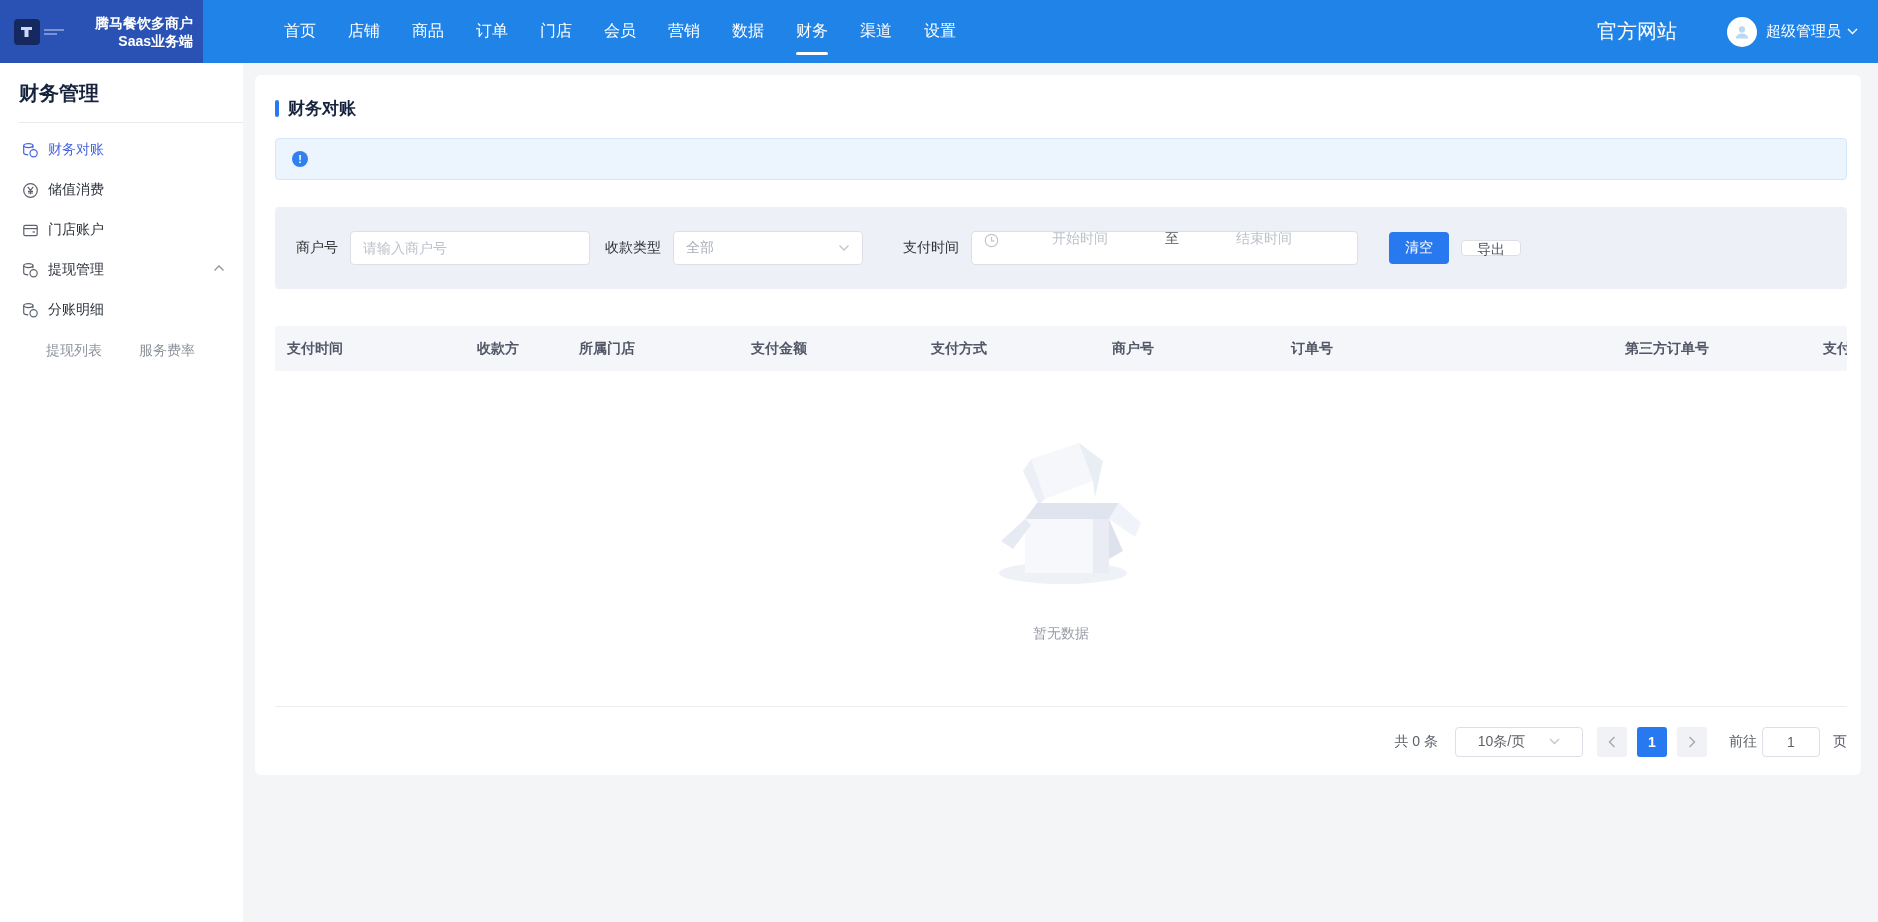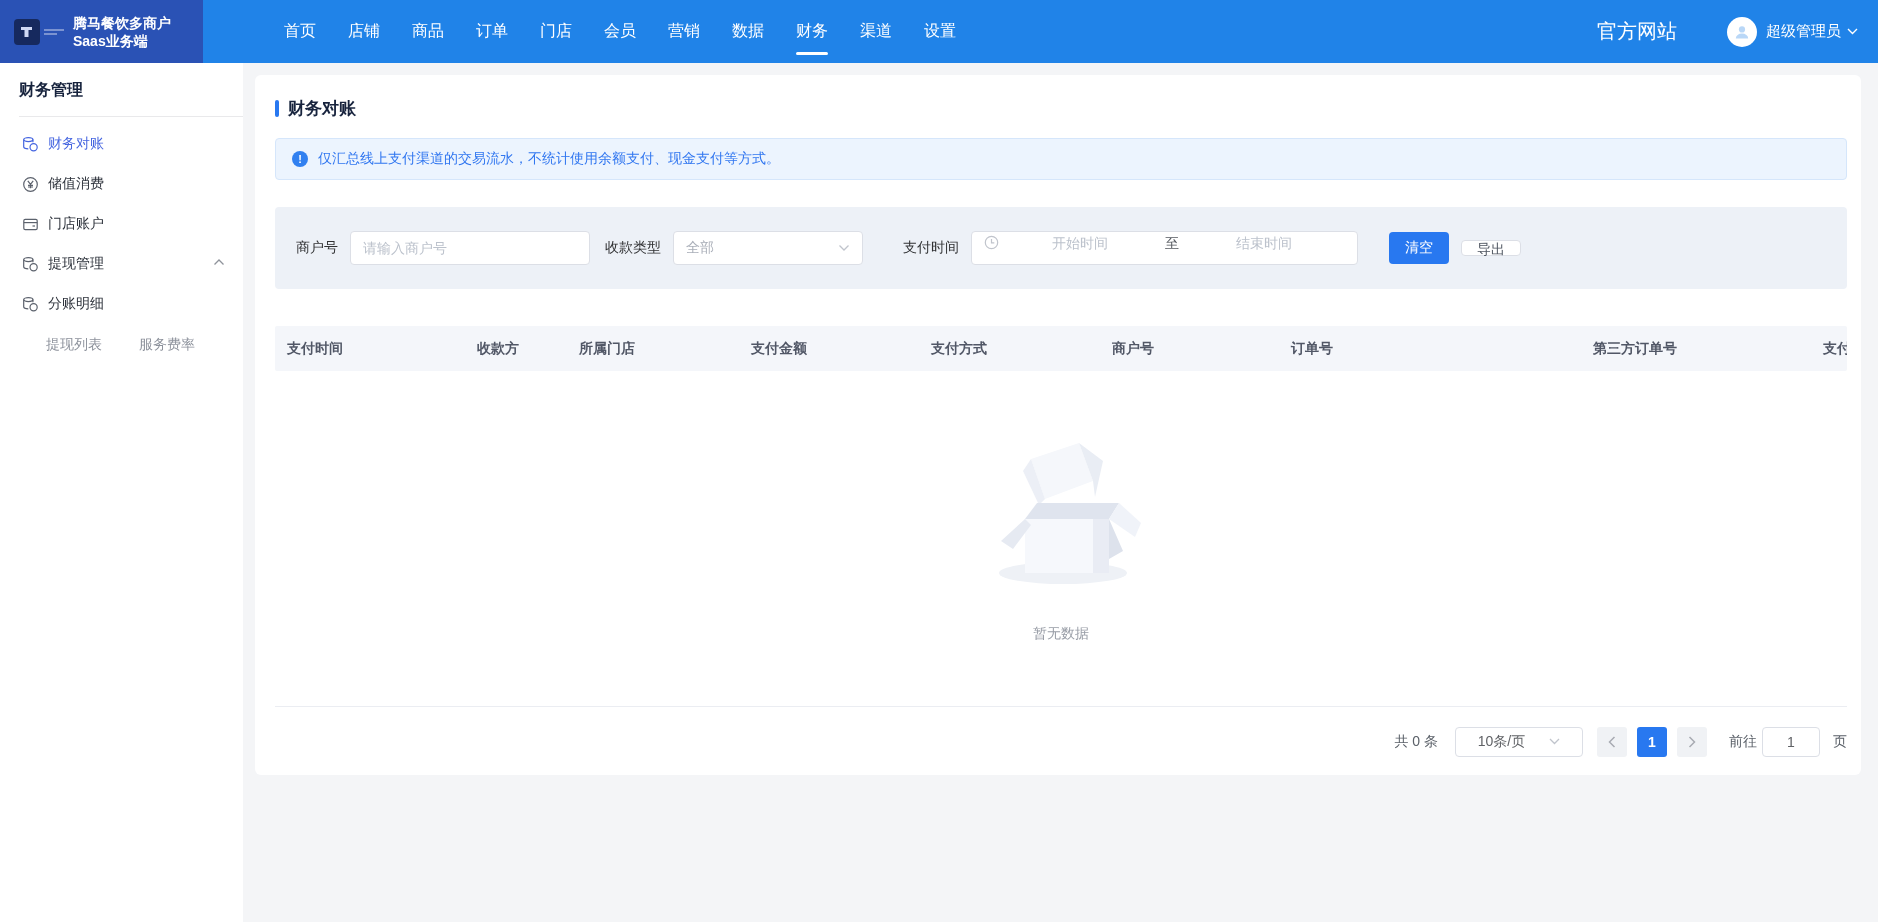--- a/index.html
+++ b/index.html
@@ -9,33 +9,33 @@
     background:#f4f5f7; font-family:"Liberation Sans", sans-serif;
   }
   
   .topbar { position:absolute; top:0; left:0; right:0; height:63px; background:#2083e8; display:flex; align-items:center; z-index:5; }
   .logo-sec { width:203px; height:100%; background:#2a52b5; display:flex; align-items:center; padding:0 10px 0 14px; flex:none; cursor:pointer; }
   .logo-mark { width:26px; height:26px; background:#16295e; border-radius:4px; flex:none; display:flex; align-items:center; justify-content:center; position:relative; }
   .logo-mark svg { display:block; }
   .logo-sub { width:20px; margin-left:4px; flex:none; }
   .logo-sub i { display:block; height:2px; background:rgba(255,255,255,.38); margin:2px 0; }
   .logo-sub i.s { width:13px; }
-  .brand-title { color:#fff; font-size:14px; font-weight:bold; line-height:18px; width:158px; margin-left:9px; }
+  .brand-title { color:#fff; font-size:14px; font-weight:bold; line-height:18px; width:158px; margin-left:9px;text-align:right; }
   .nav { display:flex; gap:32px; margin-left:81px; height:100%; align-items:stretch; }
   .nav-item { color:#fff; font-size:16px; display:flex; align-items:center; position:relative; cursor:pointer; white-space:nowrap; }
   .nav-item.active::after { content:""; position:absolute; left:50%; transform:translateX(-50%); bottom:8px; width:32px; height:3px; background:#fff; border-radius:2px; }
   .topbar-right { margin-left:auto; display:flex; align-items:center; padding-right:20px; }
   .website { color:#fff; font-size:20px; margin-right:50px; cursor:pointer; }
   .avatar { width:30px; height:30px; border-radius:50%; background:#fff; display:flex; align-items:center; justify-content:center; margin-right:9px; flex:none; }
   .user-wrap { display:flex; align-items:center; cursor:pointer; }
   .username { color:#fff; font-size:15px; }
   .chev-dn { margin-left:6px; }
   
   .sidebar { position:absolute; top:63px; left:0; bottom:0; width:243px; background:#fff; z-index:4; }
-  .side-title { font-size:16px; font-weight:bold; color:#17233d; padding:17px 0 15px 19px; }
+  .side-title { font-size:20px; font-weight:bold; color:#17233d; padding:17px 0 15px 19px; }
   .side-divider { height:1px; background:#e9e9eb; margin-left:19px; }
   .menu { padding-top:7px; }
   .menu-item { height:40px; display:flex; align-items:center; padding-left:22px; font-size:14px; color:#2d323b; cursor:pointer; position:relative; }
   .menu-item .mi-icon { width:17px; height:17px; margin-right:9px; color:#5c626d; flex:none; }
   .menu-item.active { color:#4565e0; }
   .menu-item.active .mi-icon { color:#4565e0; }
   .menu-chevron { position:absolute; right:18px; top:14px; color:#8f939b; }
   .submenu-row { height:41px; display:flex; align-items:center; padding-left:46px; }
   .submenu-item { font-size:14px; color:#8d929c; cursor:pointer; margin-right:37px; }
   
@@ -47,21 +47,21 @@
   .alert { margin-top:20px; height:42px; background:#ecf4fe; border:1px solid #d5e6fb; border-radius:4px; display:flex; align-items:center; padding:0 16px; }
   .alert-icon { width:16px; height:16px; border-radius:50%; background:#3180f0; color:#fff; font-size:11px; font-weight:bold; display:flex; align-items:center; justify-content:center; margin-right:10px; flex:none; }
   .alert-text { font-size:14px; color:#3076f0; }
   .filter { margin-top:27px; height:82px; background:#edf1f7; border-radius:4px; display:flex; align-items:center; padding:0 21px; }
   .f-label { font-size:14px; color:#303133; margin-right:12px; white-space:nowrap; }
   .g2 { margin-left:15px; } .g3 { margin-left:40px; }
   .f-input { width:240px; height:34px; background:#fff; border:1px solid #dcdfe6; border-radius:4px; font-size:14px; padding:0 12px; color:#333; font-family:inherit; outline:none; }
   .f-input::placeholder { color:#bcc2cc; }
   .f-select { width:190px; height:34px; background:#fff; border:1px solid #dcdfe6; border-radius:4px; display:flex; align-items:center; justify-content:space-between; padding:0 12px; cursor:pointer; }
   .f-select .val { font-size:14px; color:#a9aeb8; }
-  .f-date { width:387px; height:34px; background:#fff; border:1px solid #dcdfe6; border-radius:4px; display:flex; align-items:flex-start; padding:3px 12px; cursor:text; }
+  .f-date { width:387px; height:34px; background:#fff; border:1px solid #dcdfe6; border-radius:4px; display:flex; align-items:flex-end; padding:16px 12px; cursor:text; }
   .f-date .ph { flex:1; text-align:center; color:#bcc2cc; font-size:14px; }
   .f-date .sep { color:#55595f; font-size:14px; padding:0 4px; }
   .btn-primary { height:32px; padding:0 16px; margin-left:31px; background:#2878f0; color:#fff; border:none; border-radius:4px; font-size:14px; cursor:pointer; font-family:inherit; }
   .btn-plain { height:16px; padding:0 15px; margin-left:12px; background:#fff; color:#4e5560; border:1px solid #dcdfe6; border-radius:4px; font-size:14px; cursor:pointer; font-family:inherit; }
   .thead { margin-top:37px; height:45px; background:#f4f6fa; position:relative; overflow:hidden; border-radius:2px; }
   .th { position:absolute; top:0; height:45px; line-height:45px; font-size:14px; font-weight:bold; color:#515766; white-space:nowrap; }
   .empty { height:335px; display:flex; flex-direction:column; align-items:center; justify-content:center; }
   .empty-text { font-size:14px; color:#989da6; margin-top:38px; }
   .tbl-divider { height:1px; background:#ebedf2; }
   .pagination { height:69px; display:flex; align-items:center; justify-content:flex-end; font-size:14px; color:#5a6068; }
@@ -180,21 +180,20 @@
   <div class="main">
     <div class="panel">
 
       <div class="page-title-row">
         <span class="title-bar"></span>
         <span class="page-title">财务对账</span>
       </div>
 
       <div class="alert">
         <span class="alert-icon">!</span>
-        <span class="alert-text">仅汇总线上支付渠道的交易流水，不统计使用余额支付、现金支付等方式。</span>
       </div>
 
       <div class="filter">
         <span class="f-label">商户号</span>
         <input class="f-input" type="text" placeholder="请输入商户号" style="">
         <span class="f-label g2">收款类型</span>
         <div class="f-select">
           <span class="val">全部</span>
           <svg width="12" height="8" viewBox="0 0 12 8">
               <polyline points="1.5,1.5 6,6 10.5,1.5" fill="none" stroke="#c0c4cc" stroke-width="1.3"></polyline>
@@ -215,21 +214,21 @@
       </div>
 
       <div class="thead">
         <span class="th" style="left:12px">支付时间</span>
         <span class="th" style="left:202px">收款方</span>
         <span class="th" style="left:304px">所属门店</span>
         <span class="th" style="left:476px">支付金额</span>
         <span class="th" style="left:656px">支付方式</span>
         <span class="th" style="left:837px">商户号</span>
         <span class="th" style="left:1016px">订单号</span>
-        <span class="th" style="left:1318px">第三方订单号</span>
+        <span class="th" style="left:1350px">第三方订单号</span>
         <span class="th" style="left:1548px">支付</span>
       </div>
 
       <div class="empty">
         <svg width="160" height="152" viewBox="0 0 160 152">
           <ellipse cx="82" cy="138" rx="64" ry="11" fill="#eef1f6"></ellipse>
 
           <polygon points="50,24 98,8 112,46 64,64" fill="#f5f7fb"></polygon>
           <polygon points="98,8 122,26 114,62 112,46" fill="#e9edf4"></polygon>
           <polygon points="50,24 64,64 58,70 42,36" fill="#eceff6"></polygon>

